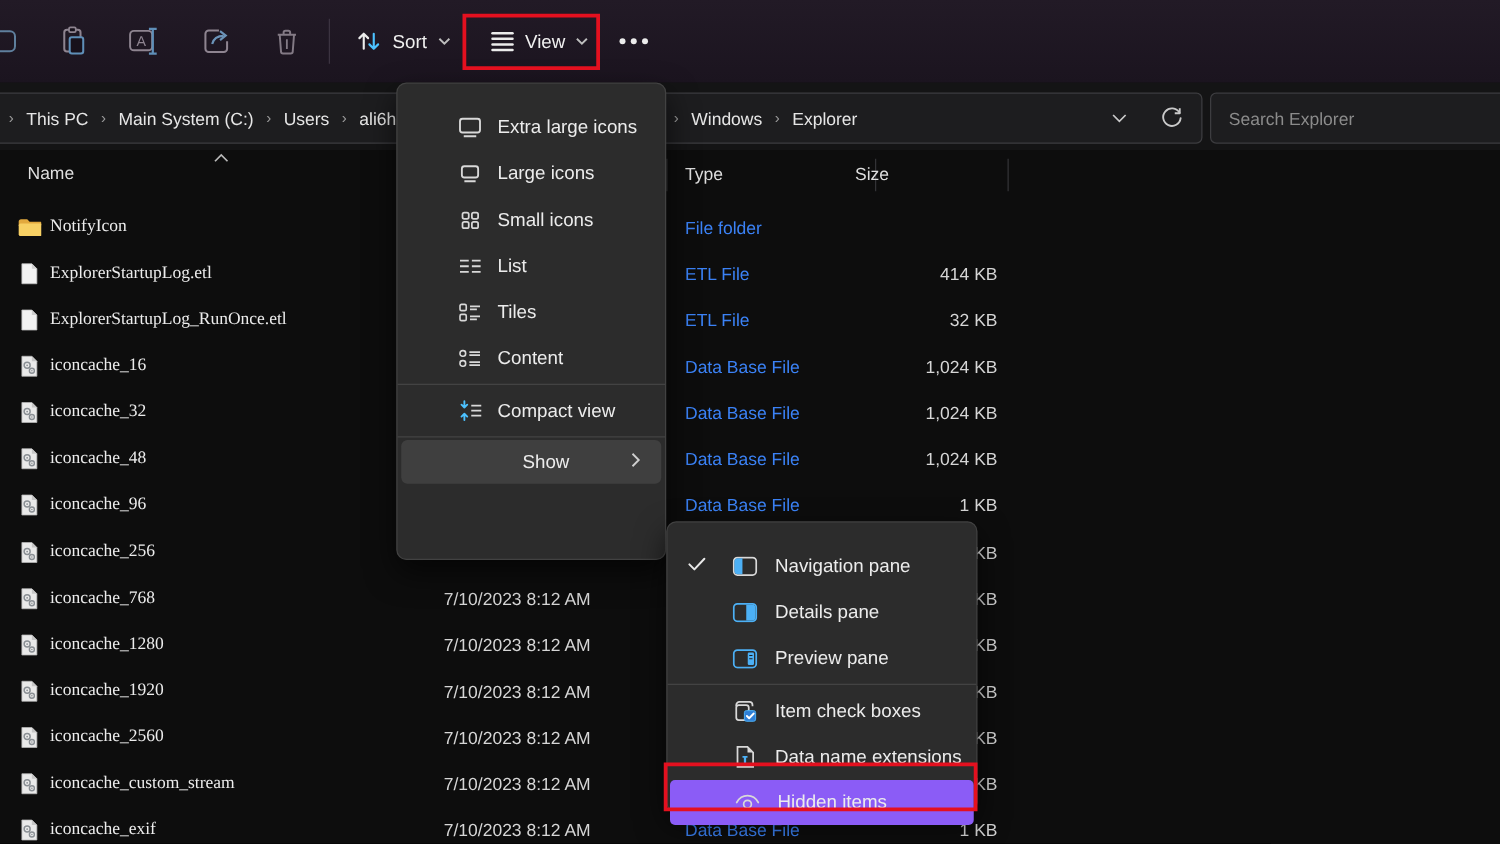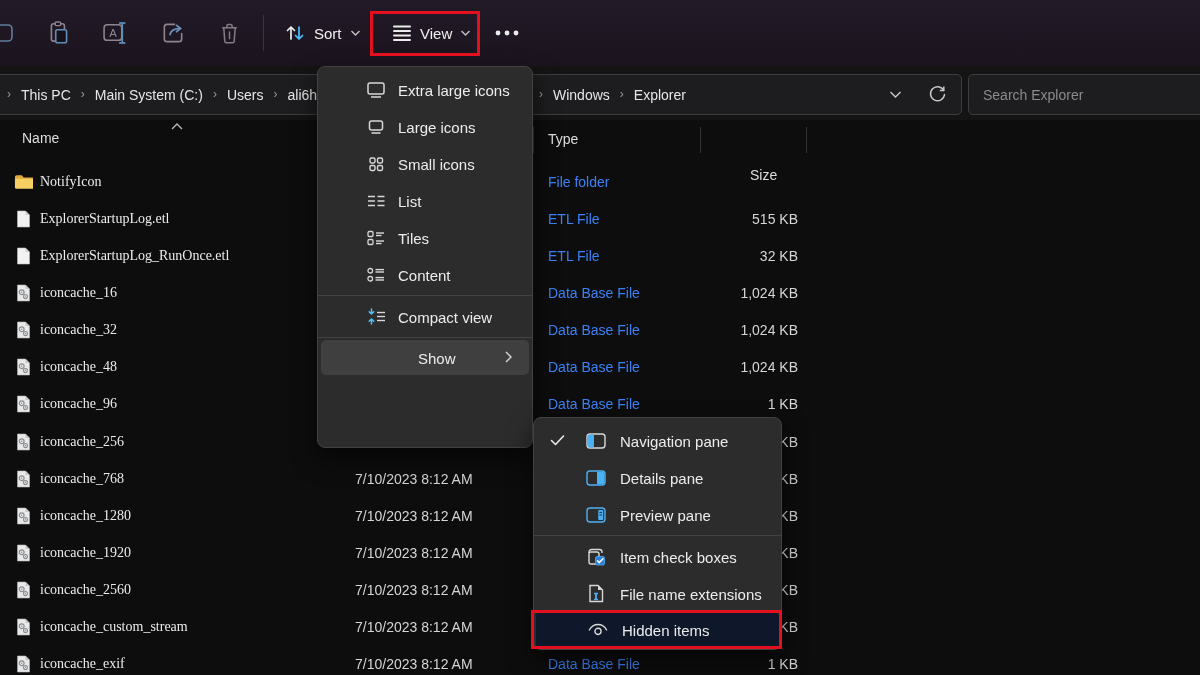--- a/index.html
+++ b/index.html
@@ -25,51 +25,51 @@
   .addr-right{position:absolute;right:14px;top:0;height:39px;display:flex;align-items:center;gap:26px;}
   .search-box{position:absolute;left:968px;top:8px;width:300px;height:39px;background:#1d1d1f;
               border:1px solid #3d3d40;border-radius:5px;}
   .search-box input{width:90%;height:100%;background:transparent;border:none;outline:none;
               color:#cfcfcf;font-size:14px;padding:0 14px;font-family:"Liberation Sans",sans-serif;}
   .search-box input::placeholder{color:#8b8b8b;}
   
   .colhead{position:absolute;left:0;top:122px;width:1200px;height:36px;font-size:14px;color:#dedede;}
   .colhead .hname{position:absolute;left:22px;top:8px;}
   .colhead .htype{position:absolute;left:548px;top:9px;}
-  .colhead .hsize{position:absolute;left:750px;top:9px;margin-top:36px;}
+  .colhead .hsize{position:absolute;left:684px;top:9px;}
   .hsep{position:absolute;top:5px;width:1px;height:26px;background:#333336;}
   .sortcaret{position:absolute;left:170px;top:0px;color:#b9b9b9;}
   .rows{position:absolute;left:0;top:163px;width:1200px;}
   .frow{position:relative;height:37.15px;font-size:14px;}
   .ficon{position:absolute;left:13px;top:50%;transform:translateY(-50%);width:20px;height:20px;
          display:flex;align-items:center;justify-content:center;}
   .fname{position:absolute;left:40px;top:50%;transform:translateY(-50%);color:#ececec;font-family:Liberation Serif, serif;}
   .fdate{position:absolute;left:355px;top:50%;transform:translateY(-50%);color:#d6d6d6;}
   .ftype{position:absolute;left:548px;top:50%;transform:translateY(-50%);color:#3b82f6;}
   .fsize{position:absolute;left:690px;width:108px;top:50%;transform:translateY(-50%);
          color:#d6d6d6;text-align:right;}
   
   .menu{position:absolute;background:#2c2c2c;border:1px solid #424242;border-radius:8px;
         box-shadow:0 10px 24px rgba(0,0,0,.6);z-index:10;box-sizing:border-box;}
-  .view-menu{left:317px;top:66px;width:216px;height:382px;padding:4px 0;}
-  .sub-menu{left:533px;top:417px;width:249px;height:233px;padding:4px 0;z-index:11;}
+  .view-menu{left:317px;top:66px;width:216px;height:382px;padding:16px 0;}
+  .sub-menu{left:533px;top:417px;width:249px;height:233px;padding:16px 0;z-index:11;}
   .mitem{position:relative;height:37px;display:flex;align-items:center;font-size:15px;color:#ececec;}
   .mitem .micon{position:absolute;left:48px;top:50%;transform:translateY(-50%);width:20px;height:20px;
         display:flex;align-items:center;justify-content:center;}
   .mitem .mlabel{position:absolute;left:80px;top:50%;transform:translateY(-50%);white-space:nowrap;}
   .mitem .bullet{position:absolute;left:18px;top:50%;transform:translateY(-50%);width:5px;height:5px;
         border-radius:50%;background:#e8e8e8;}
   .msep{height:1px;background:#434343;margin:2px 0;}
   .show-row{margin:1px 3px;height:35px;background:#3f3f3f;border-radius:5px;}
   .show-row .mlabel{left:77px;margin-left:20px;}
   .mchevron{position:absolute;right:16px;top:50%;transform:translateY(-50%);color:#cfcfcf;}
   .sub-menu .micon{left:52px;}
   .sub-menu .mlabel{left:86px;}
   .checkmark{position:absolute;left:16px;top:50%;transform:translateY(-50%);}
-  .hl-row{margin:0 2px;background:#0f172a;border-radius:4px;height:36px;}
+  .hl-row{margin:0 2px;background:#8b5cf6;border-radius:4px;height:36px;}
   
   .redbox{position:absolute;border:3px solid #e4101f;z-index:20;box-sizing:border-box;}
   .redbox-view{left:370px;top:11px;width:110px;height:45px;}
   .redbox-hidden{left:531px;top:610px;width:251px;height:39px;}
 </style>
 </head>
 <body>
 
 <div class="stage">
 
@@ -206,21 +206,21 @@
       <div class="frow">
       <span class="ficon">
   <svg width="15" height="18" viewBox="0 0 14 18">
     <path d="M1 1h8l4 4v12H1z" fill="#f2f2f2" stroke="#bdbdbd" stroke-width="0.6"></path>
     <path d="M9 1l4 4H9z" fill="#cfcfcf"></path>
   </svg>
 </span>
       <span class="fname">ExplorerStartupLog.etl</span>
       <span class="fdate"></span>
       <span class="ftype">ETL File</span>
-      <span class="fsize">515 KB</span>
+      <span class="fsize">414 KB</span>
     </div>
       <div class="frow">
       <span class="ficon">
   <svg width="15" height="18" viewBox="0 0 14 18">
     <path d="M1 1h8l4 4v12H1z" fill="#f2f2f2" stroke="#bdbdbd" stroke-width="0.6"></path>
     <path d="M9 1l4 4H9z" fill="#cfcfcf"></path>
   </svg>
 </span>
       <span class="fname">ExplorerStartupLog_RunOnce.etl</span>
       <span class="fdate"></span>
@@ -550,21 +550,21 @@
     <div class="mitem">
       <span class="micon">
           <svg width="16" height="19" viewBox="0 0 16 19">
         <path d="M2 1.5h8l4.5 4.5v11.5H2z" fill="none" stroke="#d8d8d8" stroke-width="1.4"></path>
         <path d="M10 1.5L14.5 6H10z" fill="#d8d8d8"></path>
         <line x1="8" y1="9.5" x2="8" y2="15.5" stroke="#4cb0f5" stroke-width="1.8"></line>
         <line x1="6" y1="9.5" x2="10" y2="9.5" stroke="#4cb0f5" stroke-width="1.5"></line>
         <line x1="6" y1="15.5" x2="10" y2="15.5" stroke="#4cb0f5" stroke-width="1.5"></line>
           </svg>
         </span>
-      <span class="mlabel">File name extensions</span>
+      <span class="mlabel">Data name extensions</span>
     </div>
     <div class="mitem hl-row">
       <span class="micon">
           <svg width="22" height="14" viewBox="0 0 22 14">
         <path d="M1.5 7C4 2.5 8 1 11 1s7 1.5 9.5 6" fill="none" stroke="#d8d8d8" stroke-width="1.5" stroke-linecap="round"></path>
         <circle cx="11" cy="8.5" r="3.4" fill="none" stroke="#d8d8d8" stroke-width="1.5"></circle>
           </svg>
         </span>
       <span class="mlabel">Hidden items</span>
     </div>

